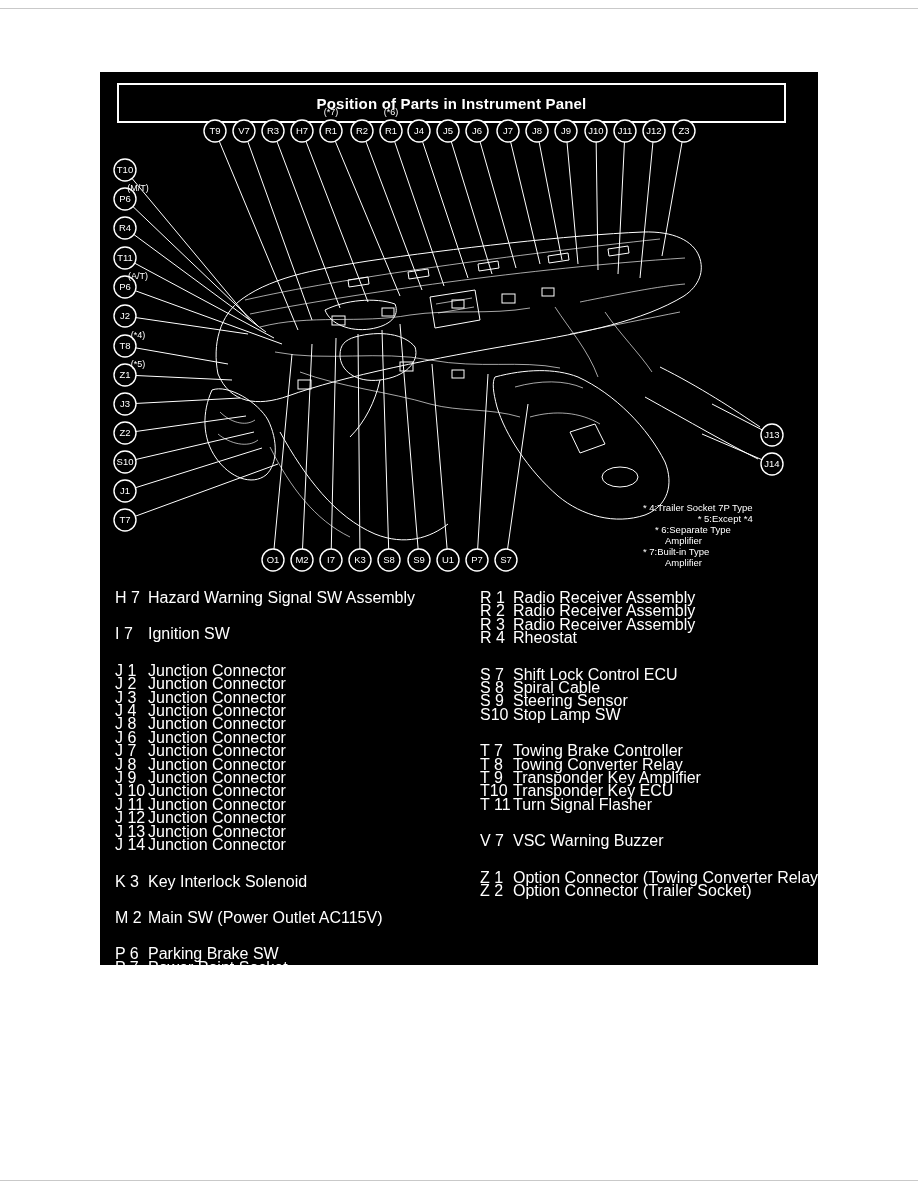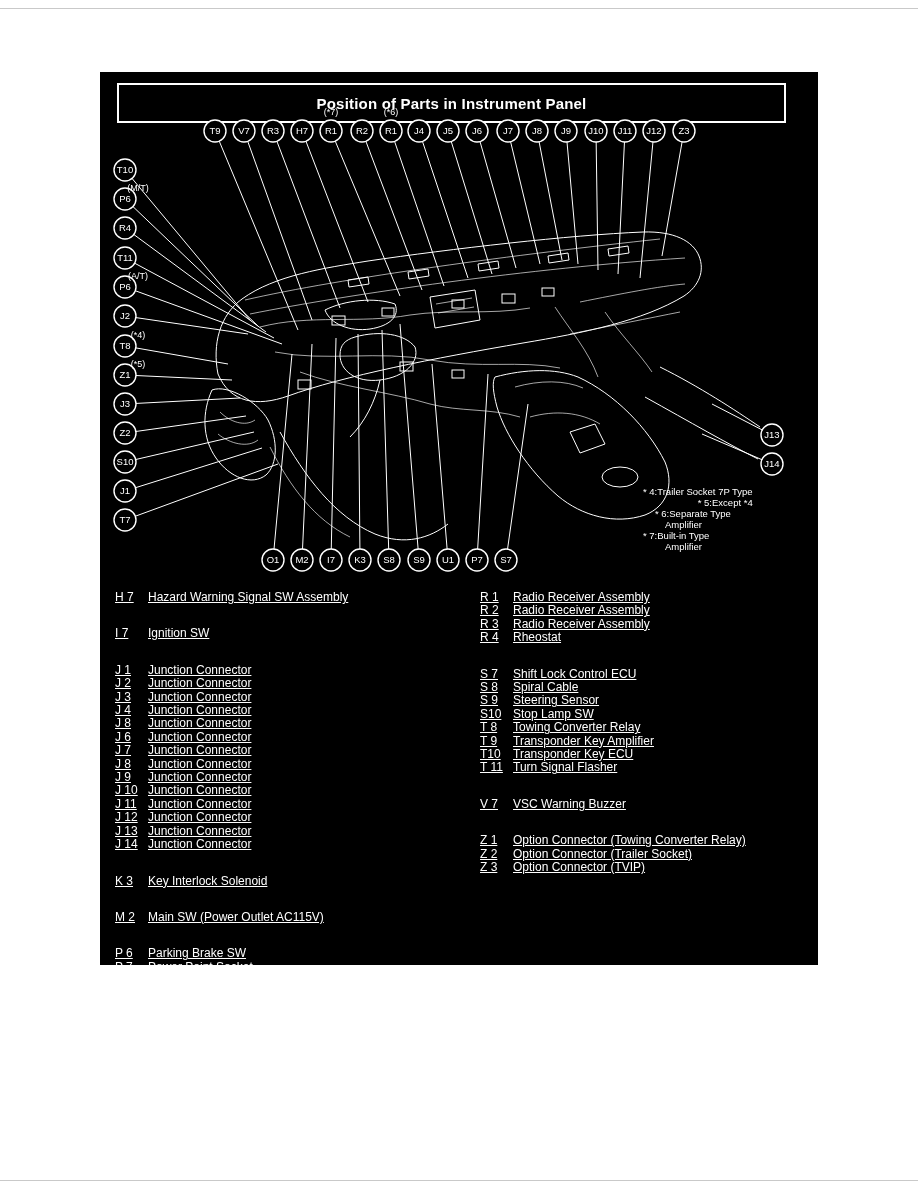--- a/index.html
+++ b/index.html
@@ -10,22 +10,22 @@
   .panel { position:absolute; left:100px; top:72px; width:718px; height:893px; background:#000; color:#fff; }
   .title-box { position:absolute; left:17px; top:11px; width:669px; height:40px; border:2px solid #fff; display:flex; align-items:center; justify-content:center; background:#000; }
   .title-box span { font-size:15px; font-weight:bold; letter-spacing:.2px; color:#fff; }
   svg.diagram { position:absolute; left:0; top:0; }
   #leaders line { stroke:#fff; stroke-width:1; }
   #callouts circle { fill:#000; stroke:#fff; stroke-width:1.4; }
   #callouts text { fill:#fff; font-size:9.5px; font-family:"Liberation Sans",sans-serif; text-anchor:middle; }
   #callouts text.note { font-size:9px; }
   #art path, #art ellipse, #art rect, #art line { fill:none; stroke:#fff; stroke-width:1; }
   #art .faint { opacity:.65; }
-  .footnotes { position:absolute; left:543px; top:414px; font-size:9.5px; line-height:11px; color:#fff; }
-  .legend { position:absolute; font-size:12px; line-height:13.4px; color:#fff;text-decoration:underline; }
+  .footnotes { position:absolute; left:543px; top:430px; font-size:9.5px; line-height:11px; color:#fff; }
+  .legend { position:absolute; font-size:16px; line-height:13.4px; color:#fff; }
   .legend-left { left:15px; top:519px; width:344px; }
   .legend-right { left:380px; top:519px; width:352px; }
   .legend-row { display:flex; }
   .legend-row.gap { margin-top:23px; }
   .legend-row .code { width:33px; flex:none; white-space:pre; }
   .legend-row .desc { white-space:nowrap; }
 </style>
 </head>
 <body>
 
@@ -428,20 +428,24 @@
         <span class="desc">Spiral Cable</span>
       </div>
       <div class="legend-row">
         <span class="code">S 9</span>
         <span class="desc">Steering Sensor</span>
       </div>
       <div class="legend-row">
         <span class="code">S10</span>
         <span class="desc">Stop Lamp SW</span>
       </div>
+      <div class="legend-row gap">
+        <span class="code">T 7</span>
+        <span class="desc">Towing Brake Controller</span>
+      </div>
       <div class="legend-row">
         <span class="code">T 8</span>
         <span class="desc">Towing Converter Relay</span>
       </div>
       <div class="legend-row">
         <span class="code">T 9</span>
         <span class="desc">Transponder Key Amplifier</span>
       </div>
       <div class="legend-row">
         <span class="code">T10</span>
@@ -456,19 +460,15 @@
         <span class="desc">VSC Warning Buzzer</span>
       </div>
       <div class="legend-row gap">
         <span class="code">Z 1</span>
         <span class="desc">Option Connector (Towing Converter Relay)</span>
       </div>
       <div class="legend-row">
         <span class="code">Z 2</span>
         <span class="desc">Option Connector (Trailer Socket)</span>
       </div>
-      <div class="legend-row">
-        <span class="code">Z 3</span>
-        <span class="desc">Option Connector (TVIP)</span>
-      </div>
     </div>
 
 </div>
 
 </body></html>

